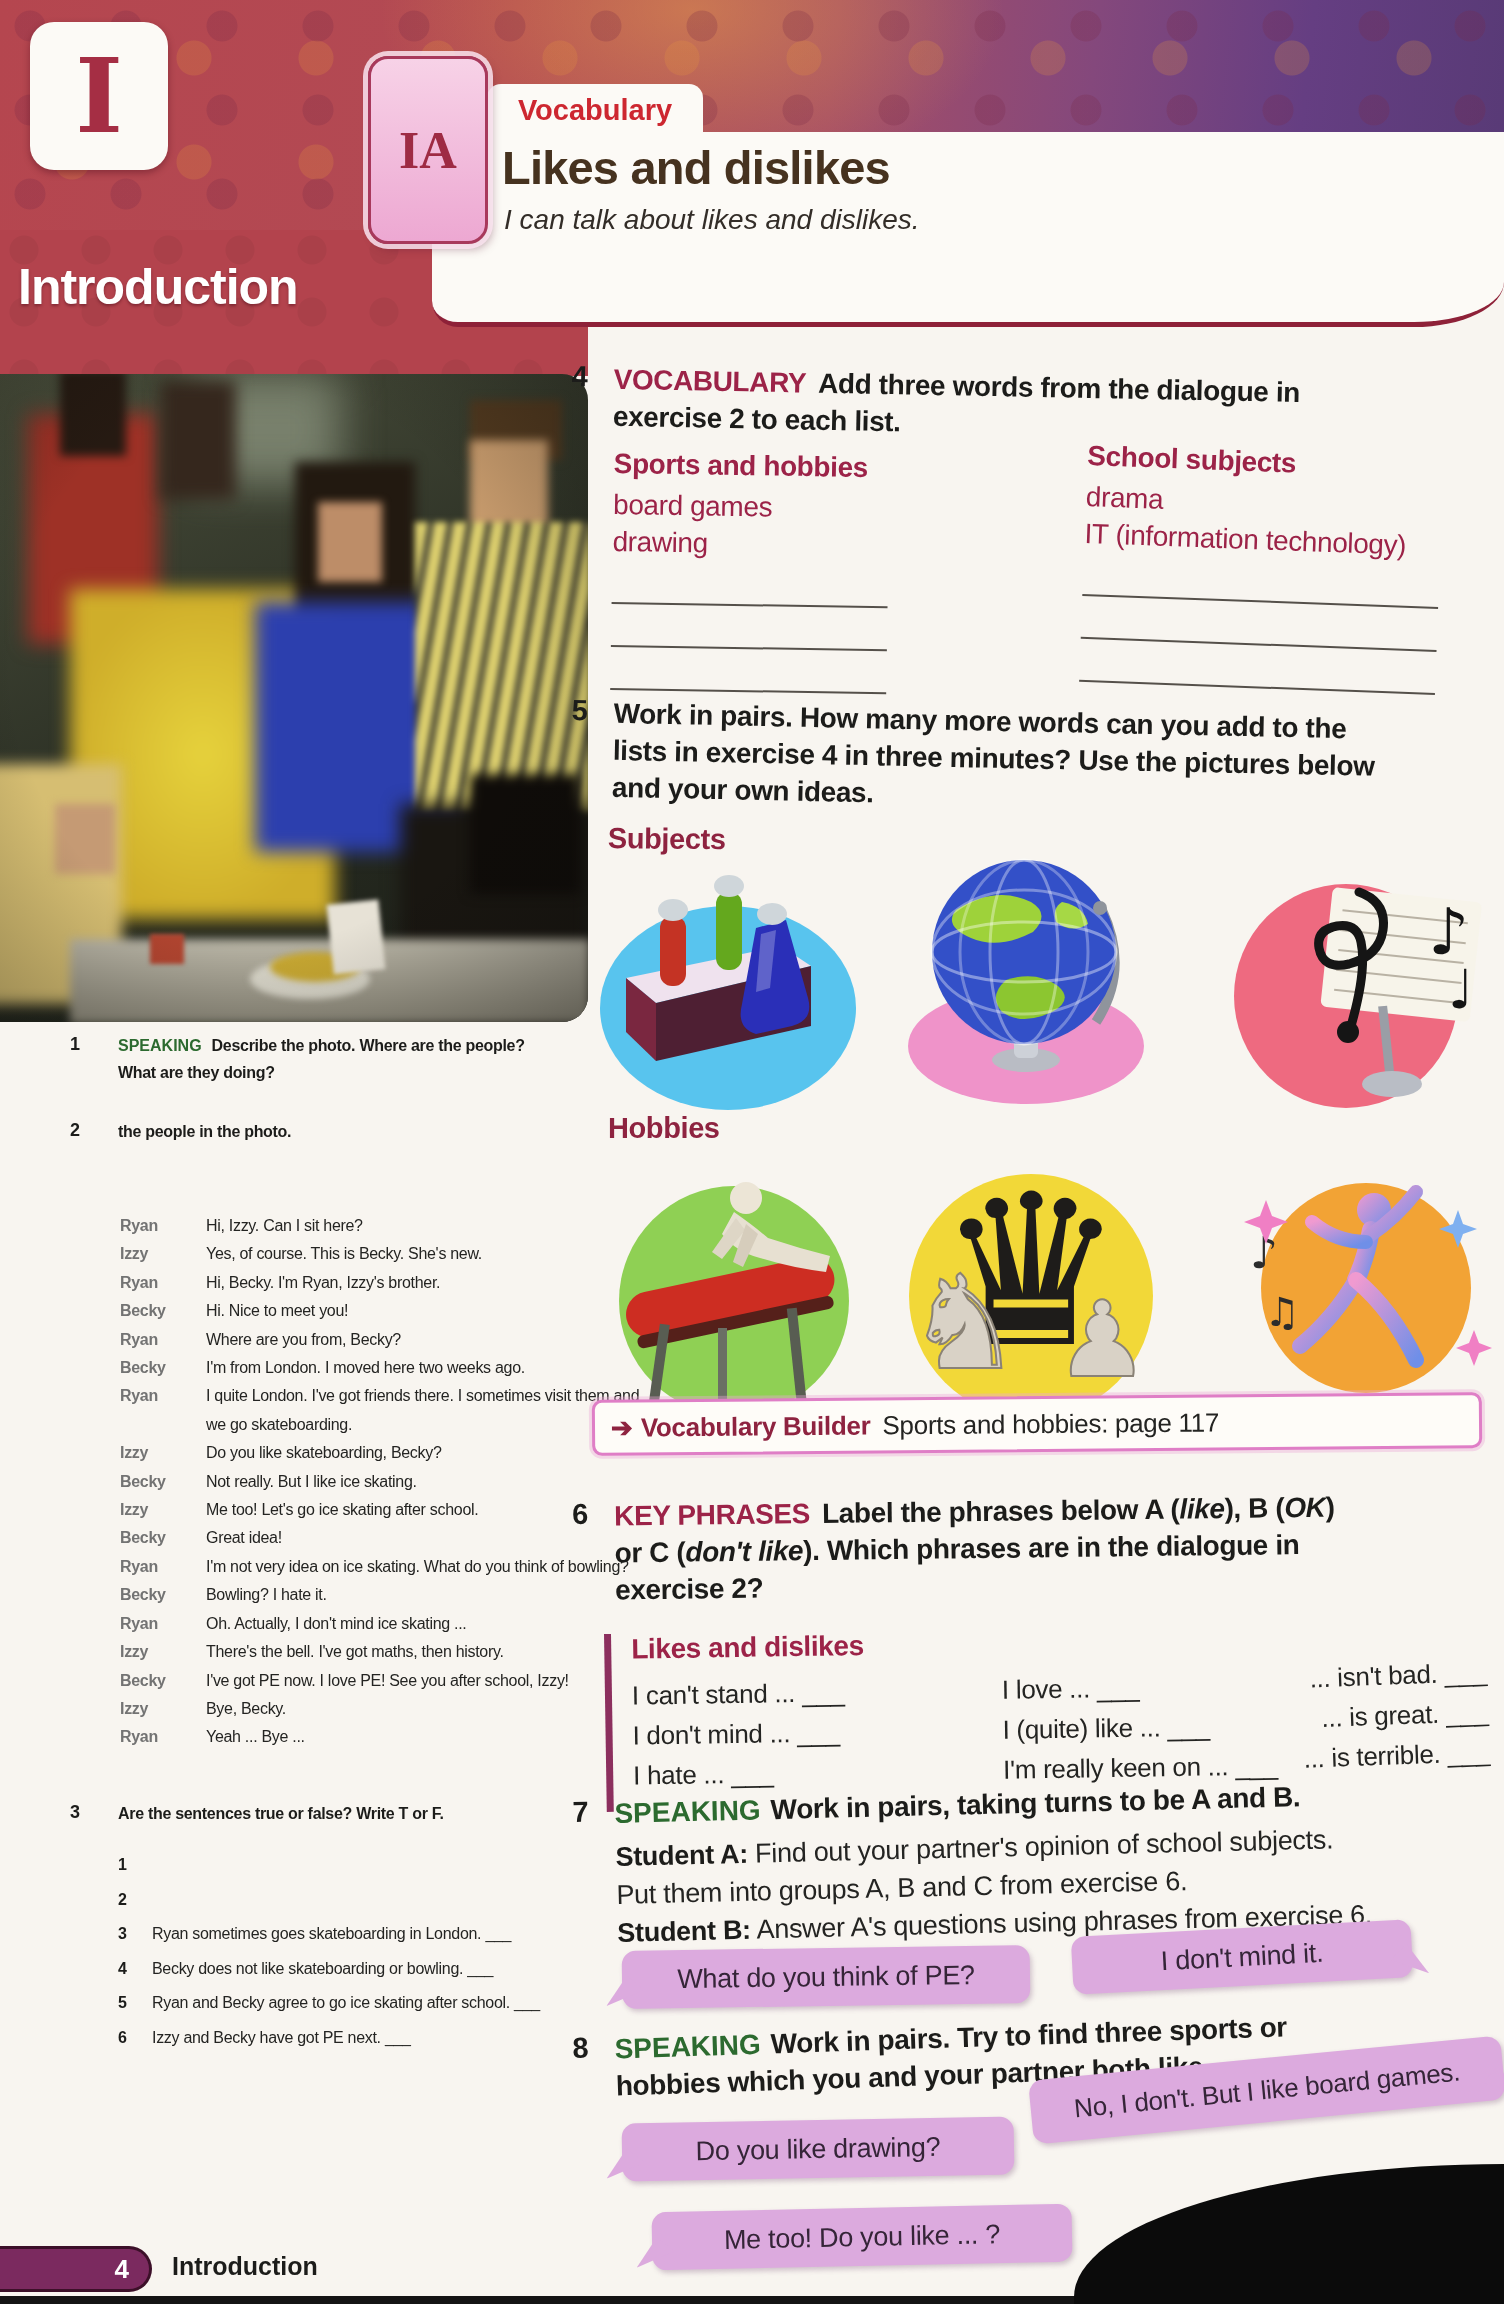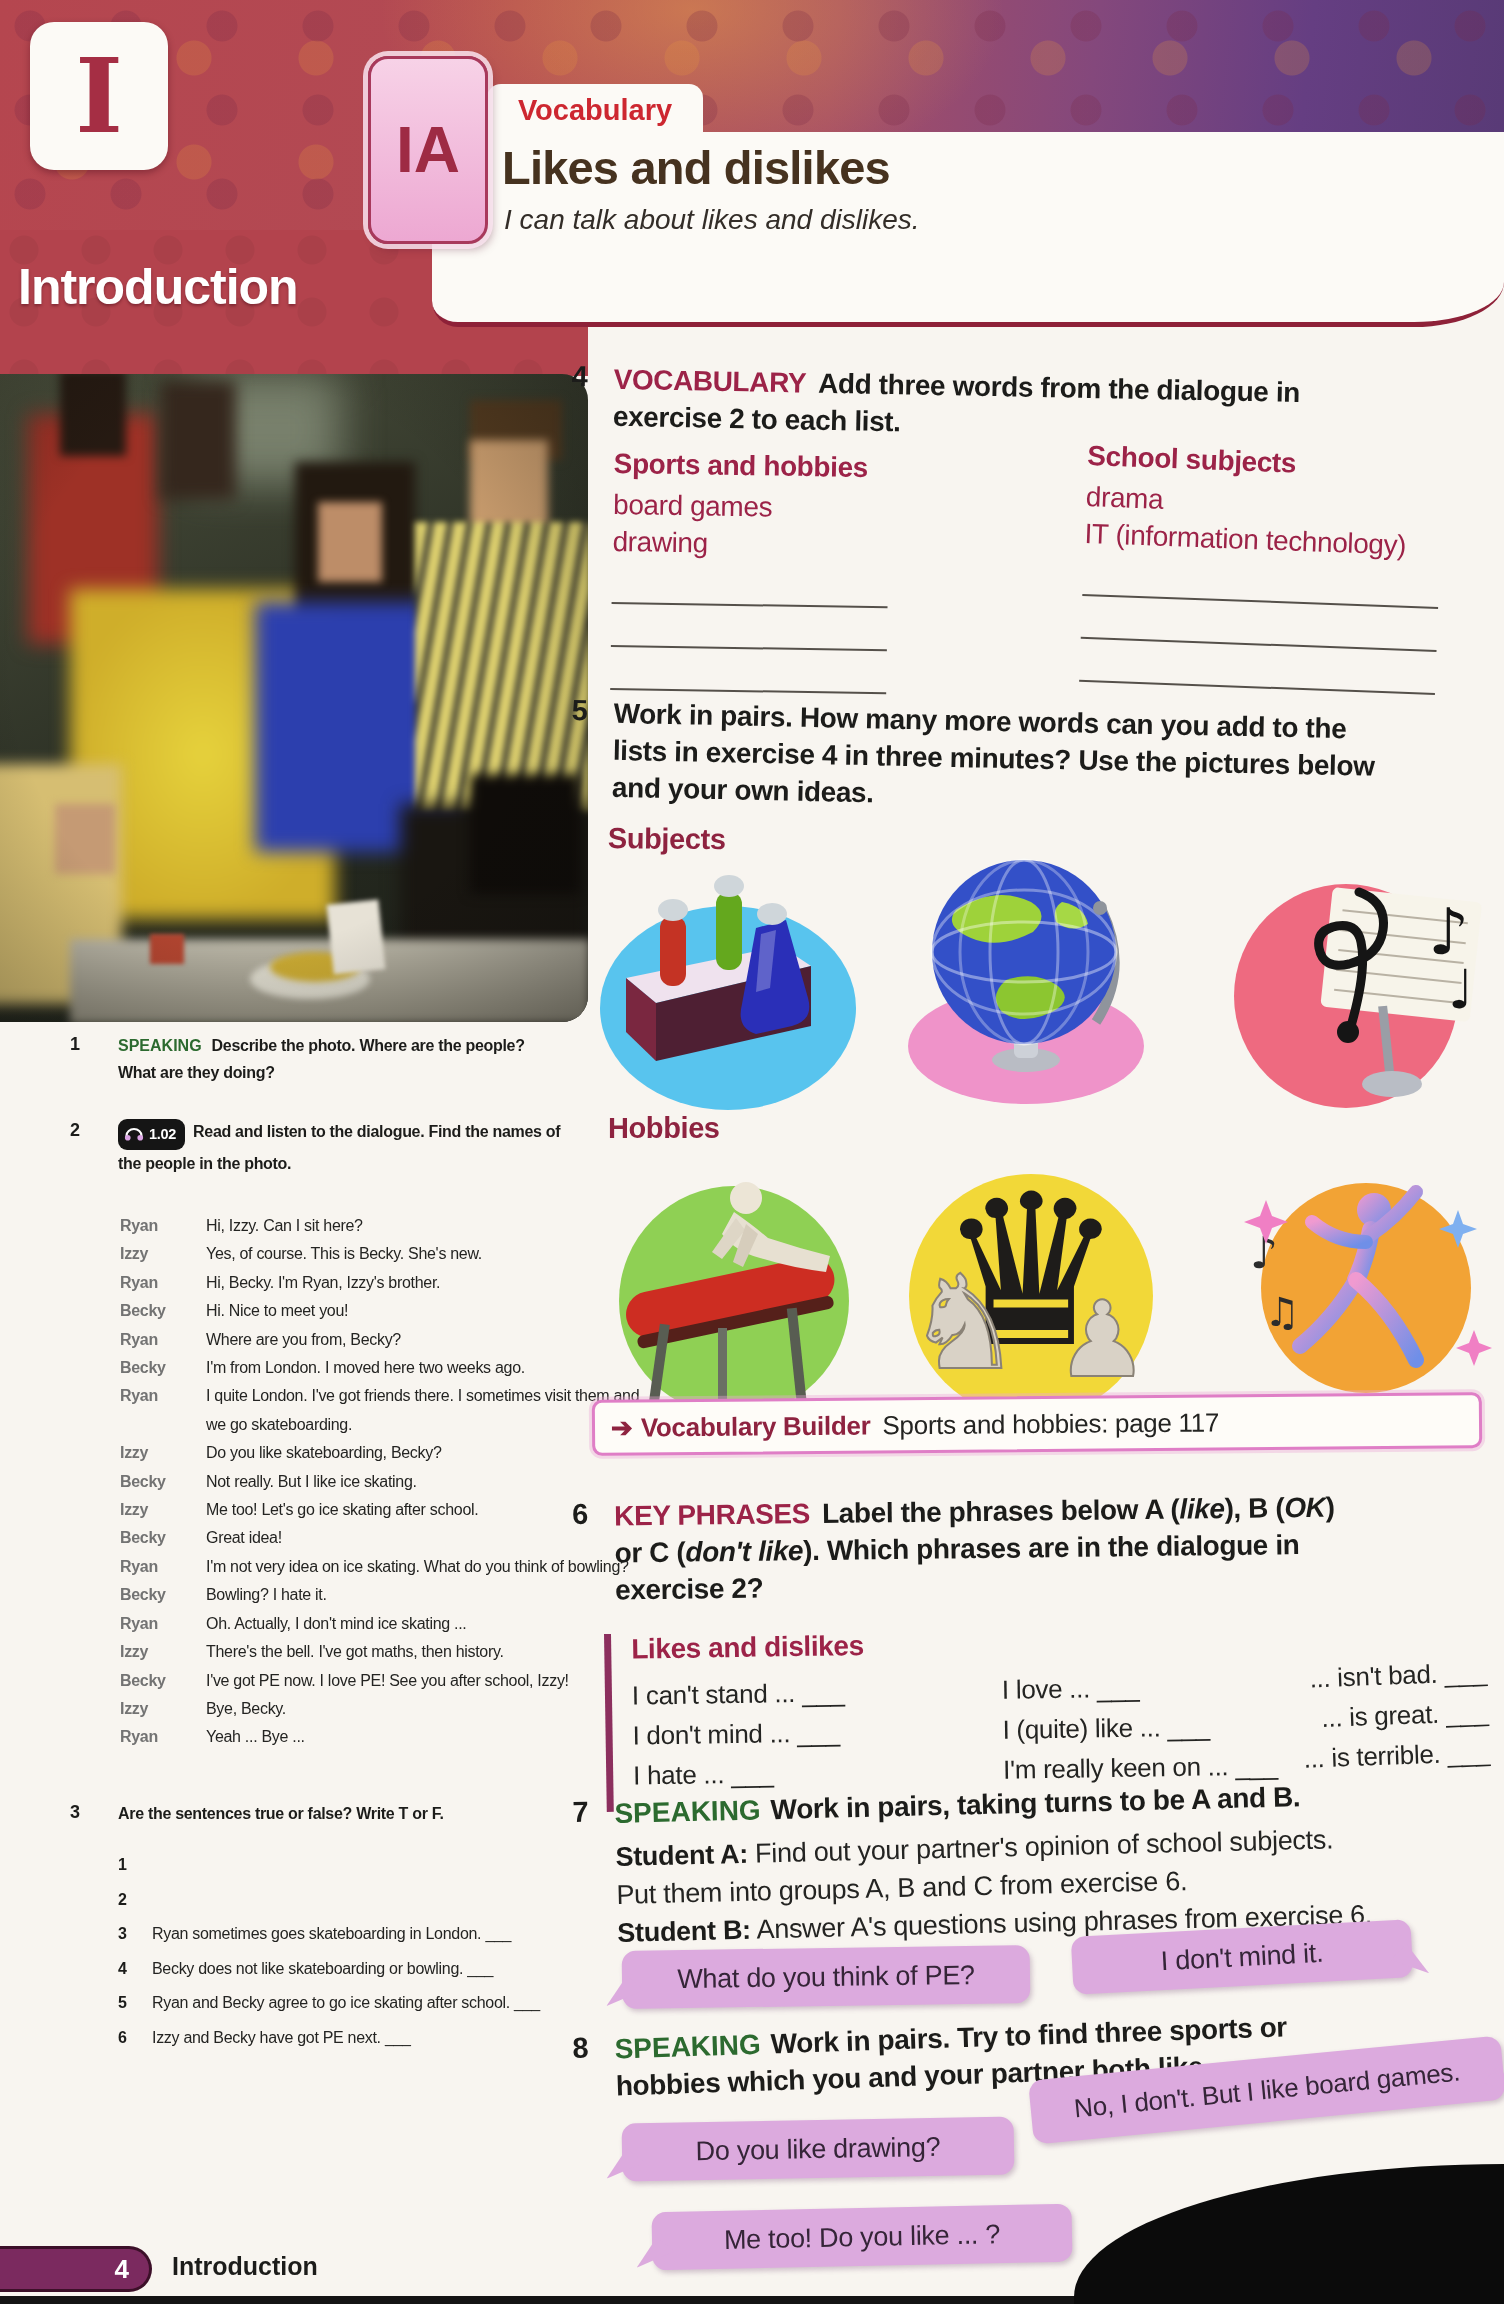--- a/index.html
+++ b/index.html
@@ -28,21 +28,21 @@
     border-bottom:5px solid #8e2138;border-radius:26px 0 90px 26px / 26px 0 45px 26px;}
   .lesson-title{position:absolute;left:70px;top:8px;font-size:47px;font-weight:700;color:#46321f;letter-spacing:-0.8px;}
   .cando{position:absolute;left:72px;top:72px;font-size:28px;font-style:italic;color:#332d28;}
   .vtab{position:absolute;left:487px;top:84px;width:216px;height:52px;background:#fcfaf6;
     border-radius:14px 14px 0 0;display:flex;align-items:center;justify-content:center;}
   .vtab span{font-size:29px;font-weight:700;color:#cd2730;}
   .ia{position:absolute;left:368px;top:56px;width:114px;height:182px;border-radius:20px;
     background:linear-gradient(180deg,#f7d2e7,#eda8d2);border:3px solid #a8395c;
     box-shadow:0 0 0 5px rgba(250,228,240,.85),4px 5px 10px rgba(80,15,40,.35);
     display:flex;align-items:center;justify-content:center;}
-  .ia span{font-family:Liberation Sans, sans-serif;font-weight:700;font-size:64px;color:#9e2b44;text-align:center;}
+  .ia span{font-family:Liberation Serif, serif;font-weight:700;font-size:52px;color:#9e2b44;text-align:center;}
 
   
   .photo{position:absolute;left:0;top:374px;width:588px;height:648px;border-radius:0 26px 26px 0;
     overflow:hidden;background:linear-gradient(155deg,#4a4f3c,#262a20 60%,#1c1f18);}
   .ph{position:absolute;}
 
   
   .ex{position:absolute;display:flex;align-items:flex-start;}
   .nL{width:48px;flex:none;font-weight:700;font-size:18px;color:#1c1c1a;padding-top:2px;}
   .cnt{flex:1;}
@@ -150,30 +150,20 @@
     <span class="nL">1</span>
     <div class="cnt">
       <div class="iL"><span class="tagG">SPEAKING</span><span>Describe the photo. Where are the people?</span></div>
       <div class="iL">What are they doing?</div>
     </div>
   </div>
 
   <div class="ex" style="left:70px;top:1118px;width:545px;">
     <span class="nL">2</span>
     <div class="cnt">
-      <div class="iL">
-        <span class="audio">
-          <svg width="20" height="16" viewBox="0 0 24 18">
-            <path d="M3 14 v-3 a9 8 0 0 1 18 0 v3" fill="none" stroke="#fff" stroke-width="2.6"></path>
-            <circle cx="4.5" cy="13.5" r="3.4" fill="#d9a3e3"></circle>
-            <circle cx="19.5" cy="13.5" r="3.4" fill="#d9a3e3"></circle>
-          </svg>
-            <b>1.02</b>
-        </span><span>Read and listen to the dialogue. Find the names of</span>
-      </div>
       <div class="iL">the people in the photo.</div>
     </div>
   </div>
 
   <div class="abs" style="left:120px;top:1212px;width:540px;">
     <div class="dlg">
         <b>Ryan</b>
         <span class="t">Hi, Izzy. Can I sit here?</span>
       </div>
     <div class="dlg">

